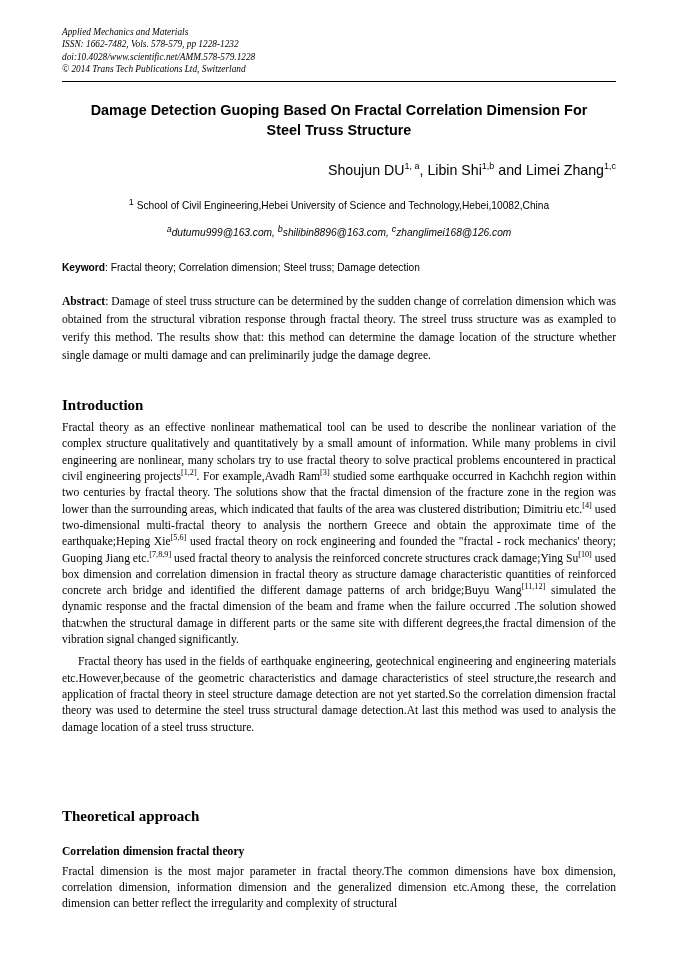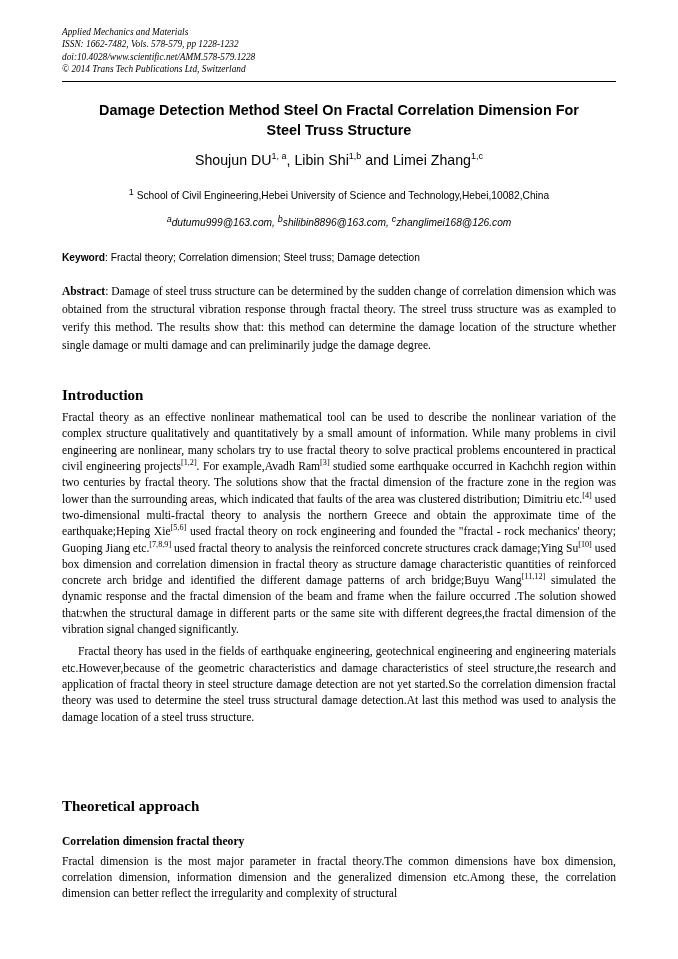--- a/index.html
+++ b/index.html
@@ -44,24 +44,24 @@
   
   .title {
     text-align: center;
     font-family: "Liberation Sans", sans-serif;
     font-weight: bold;
     font-size: 14.4px;
     line-height: 20px;
     margin: 18px 22px 0 22px;
   }
   .authors {
-    text-align: center;
+    text-align: right;
     font-family: "Liberation Sans", sans-serif;
     font-size: 14.2px;
-    margin-top: 12px;
+    margin-top: 22px;
   }
   .authors sup, .affil sup, .emails sup {
     font-size: 9px;
     vertical-align: super;
     line-height: 0;
   }
   .affil {
     text-align: center;
     font-family: "Liberation Sans", sans-serif;
     font-size: 10.2px;
@@ -123,21 +123,21 @@
   <div class="header">
     <div class="header-left">
       <div>Applied Mechanics and Materials</div>
       <div>ISSN: 1662-7482, Vols. 578-579, pp 1228-1232</div>
       <div>doi:10.4028/www.scientific.net/AMM.578-579.1228</div>
       <div>© 2014 Trans Tech Publications Ltd, Switzerland</div>
     </div>
   </div>
   <hr class="header-rule">
 
-  <div class="title">Damage Detection Method Steel On Fractal Correlation Dimension For Steel Truss Structure</div>
+  <div class="title">Damage Detection Guoping Based On Fractal Correlation Dimension For Steel Truss Structure</div>
 
   <div class="authors">
     <span>Shoujun DU</span><sup>1, a</sup><span>, </span><span>Libin Shi</span><sup>1,b</sup><span> and </span><span>Limei Zhang</span><sup>1,c</sup>
   </div>
 
   <div class="affil">
     <sup>1</sup><span> School of Civil Engineering,Hebei University of Science and Technology,Hebei,10082,China</span>
   </div>
 
   <div class="emails">

